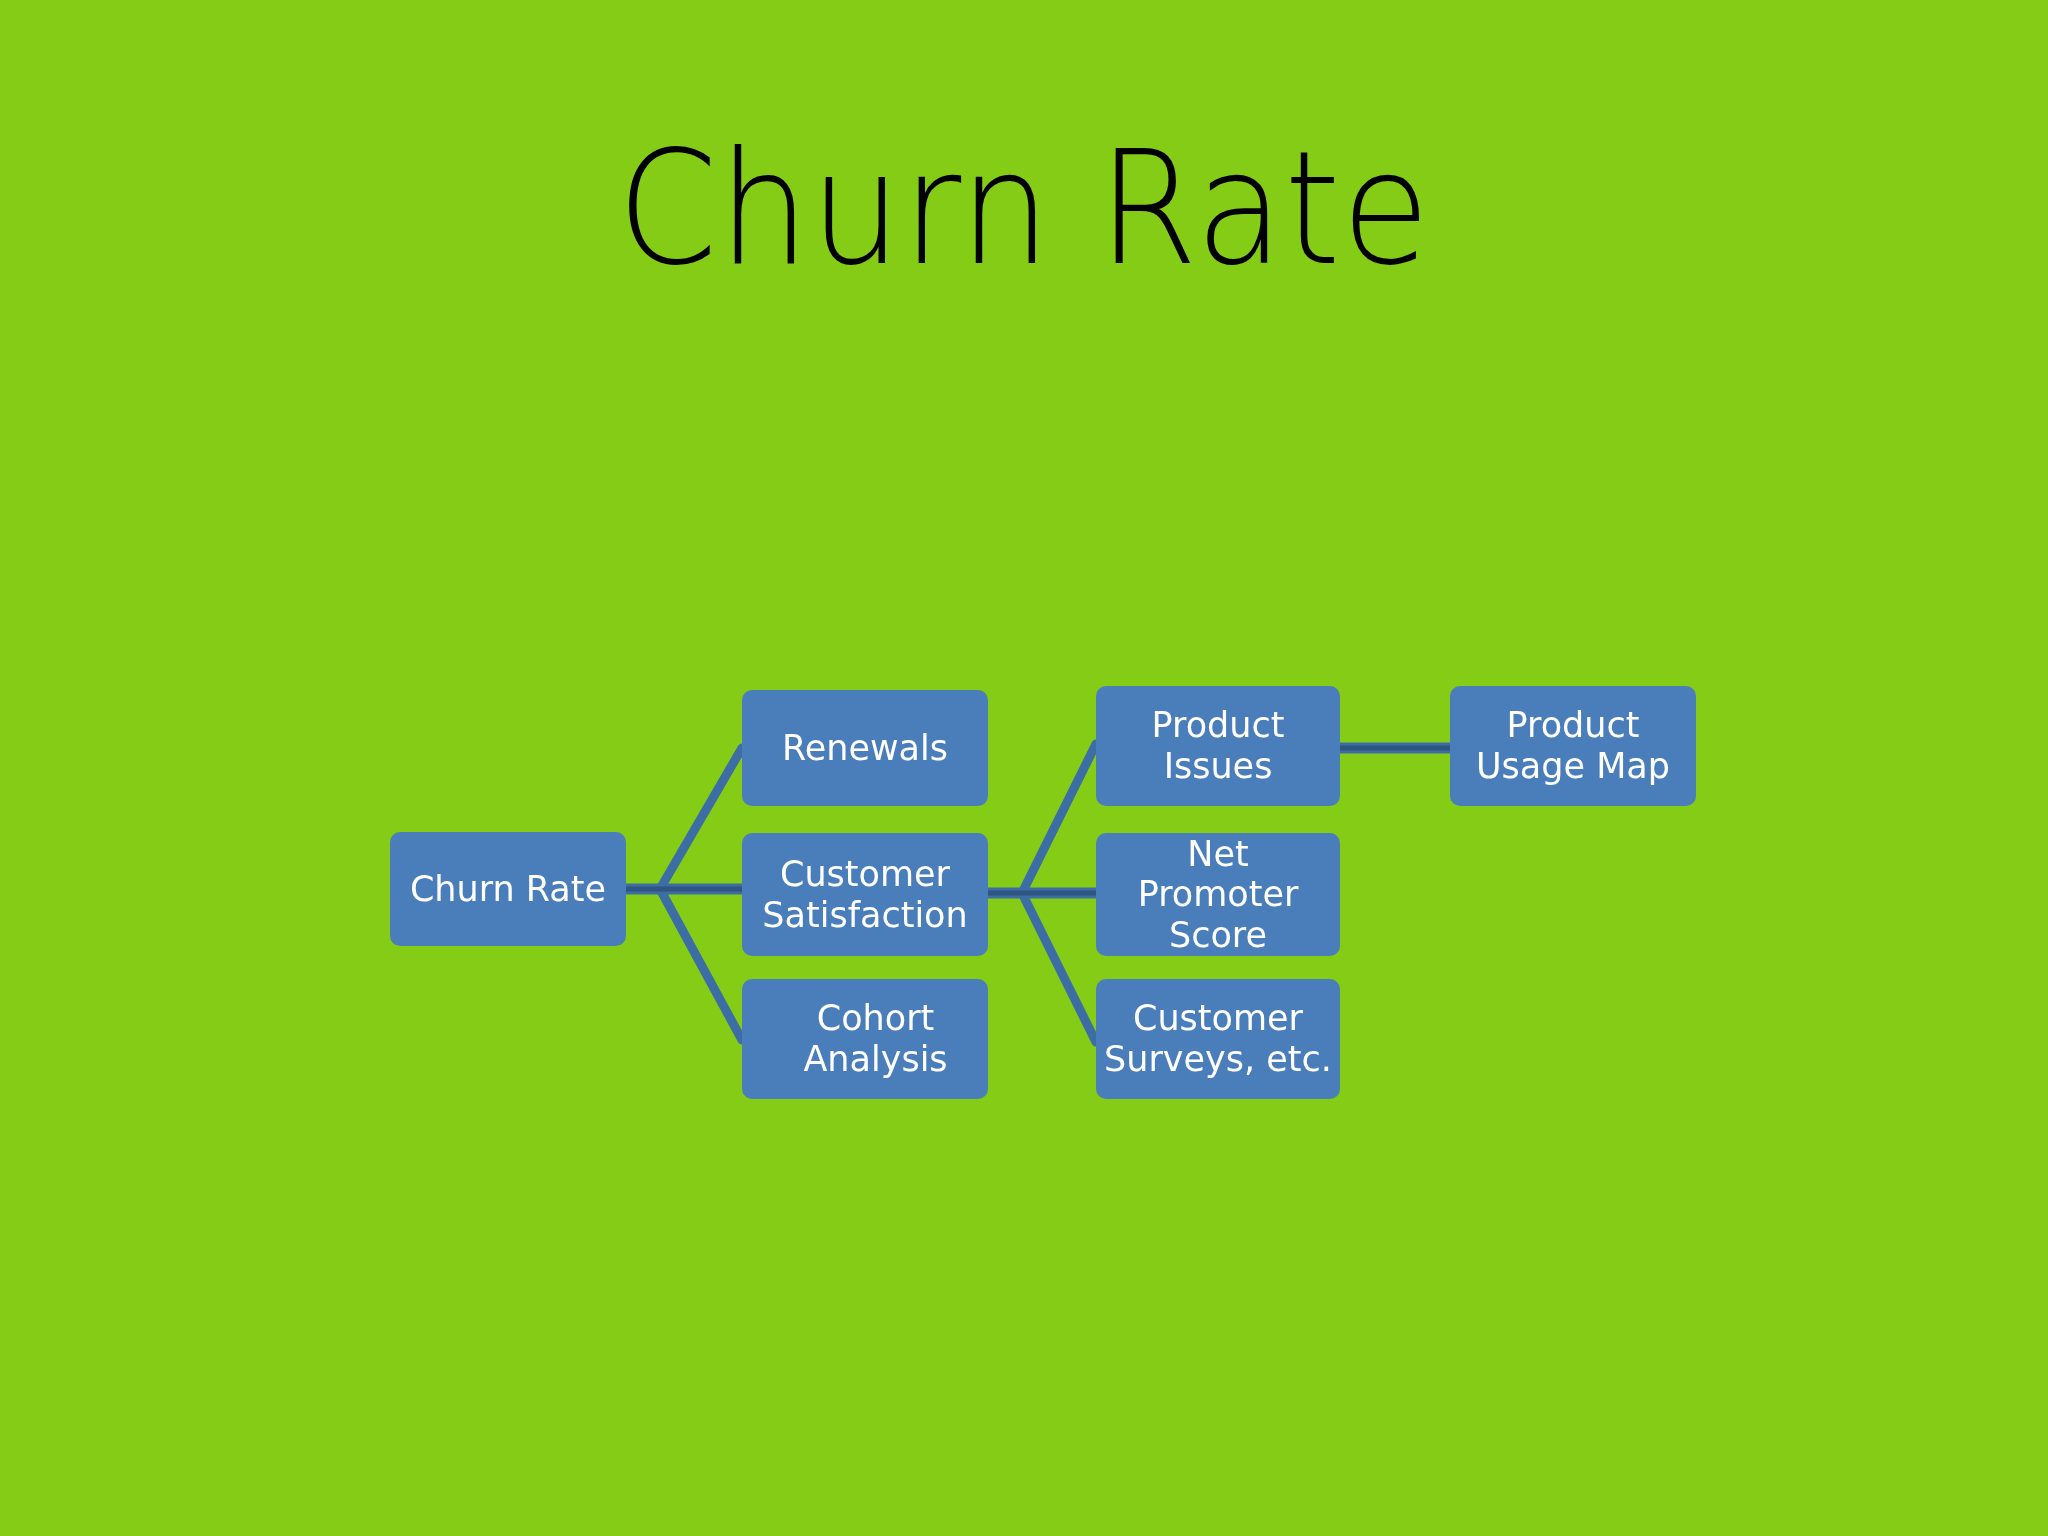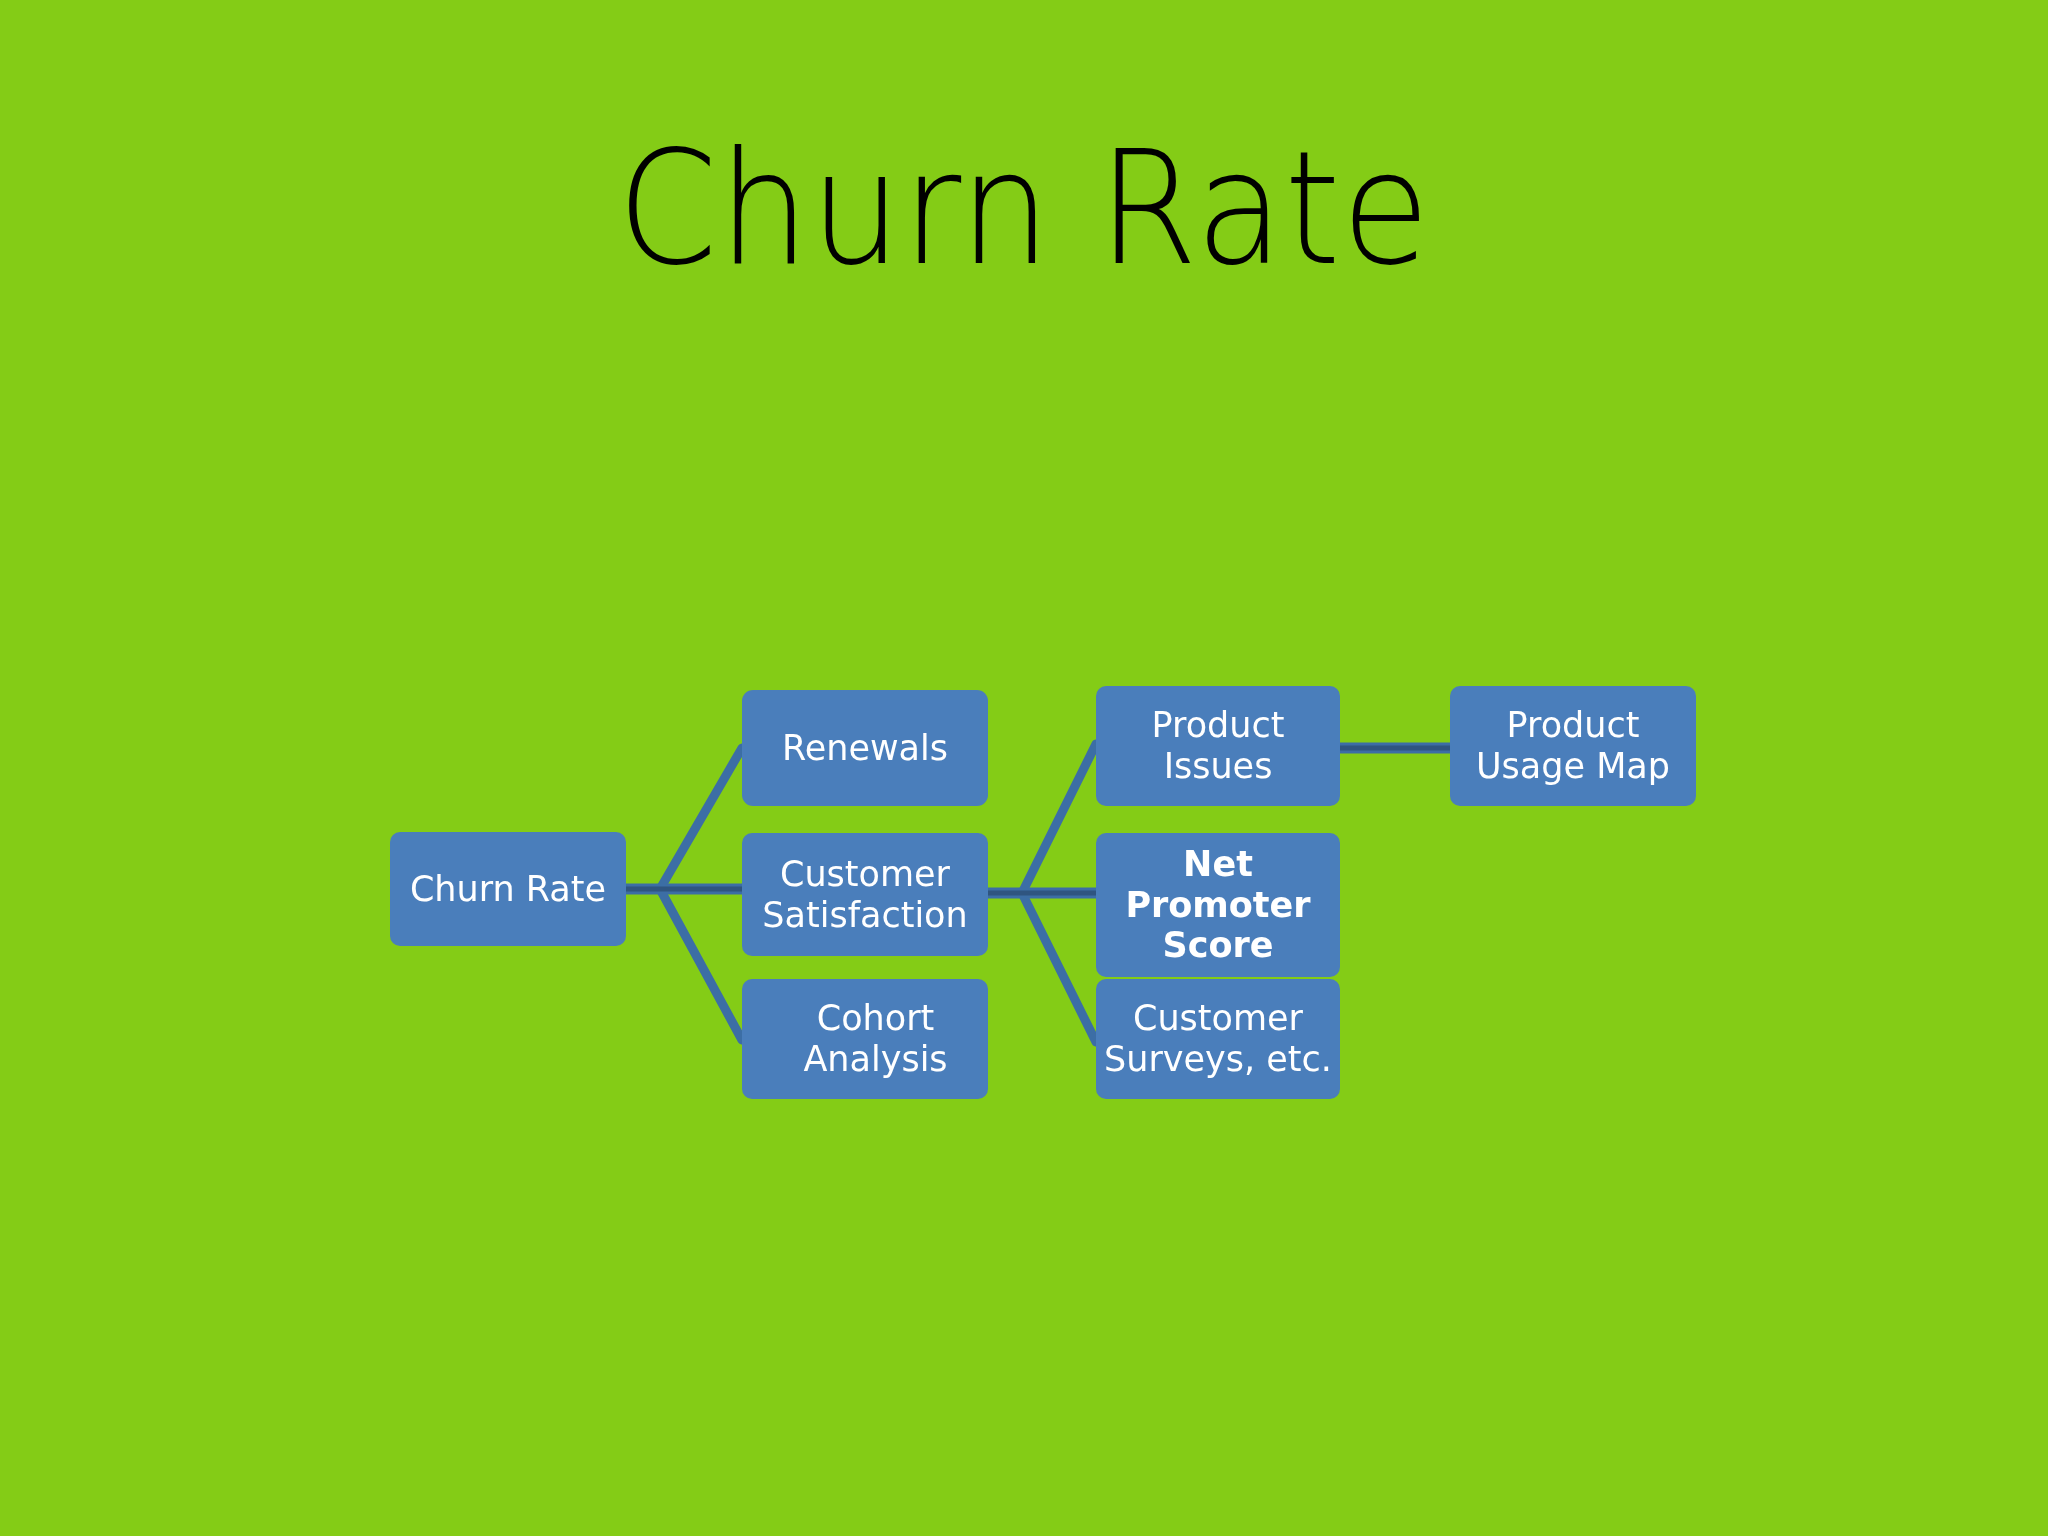--- a/index.html
+++ b/index.html
@@ -75,27 +75,27 @@
   .node .node-label {
     display: block;
     white-space: pre-line;
     width: 100%;
   }
 
   
   #node-churn-rate   { left: 390px;  top: 832px;  width: 236px; height: 114px; }
 
   
-  #node-renewals      { left: 742px;  top: 690px;  width: 246px; height: 116px; border-radius: 11px; }
+  #node-renewals      { left: 742px;  top: 690px;  width: 246px; height: 116px; }
   #node-customer-sat  { left: 742px;  top: 833px;  width: 246px; height: 123px; }
   #node-cohort        { left: 742px;  top: 979px;  width: 246px; height: 120px; padding-left: 27px; }
 
   
   #node-product-issues { left: 1096px; top: 686px;  width: 244px; height: 120px; }
-  #node-nps            { left: 1096px; top: 833px;  width: 244px; height: 144px; font-weight: bold; }
+  #node-nps            { left: 1096px; top: 833px;  width: 244px; height: 123px; }
   #node-surveys        { left: 1096px; top: 979px;  width: 244px; height: 120px; }
 
   
   #node-usage-map      { left: 1450px; top: 686px;  width: 246px; height: 120px; }
 </style>
 </head>
 <body>
 
 <div id="slide">
 

